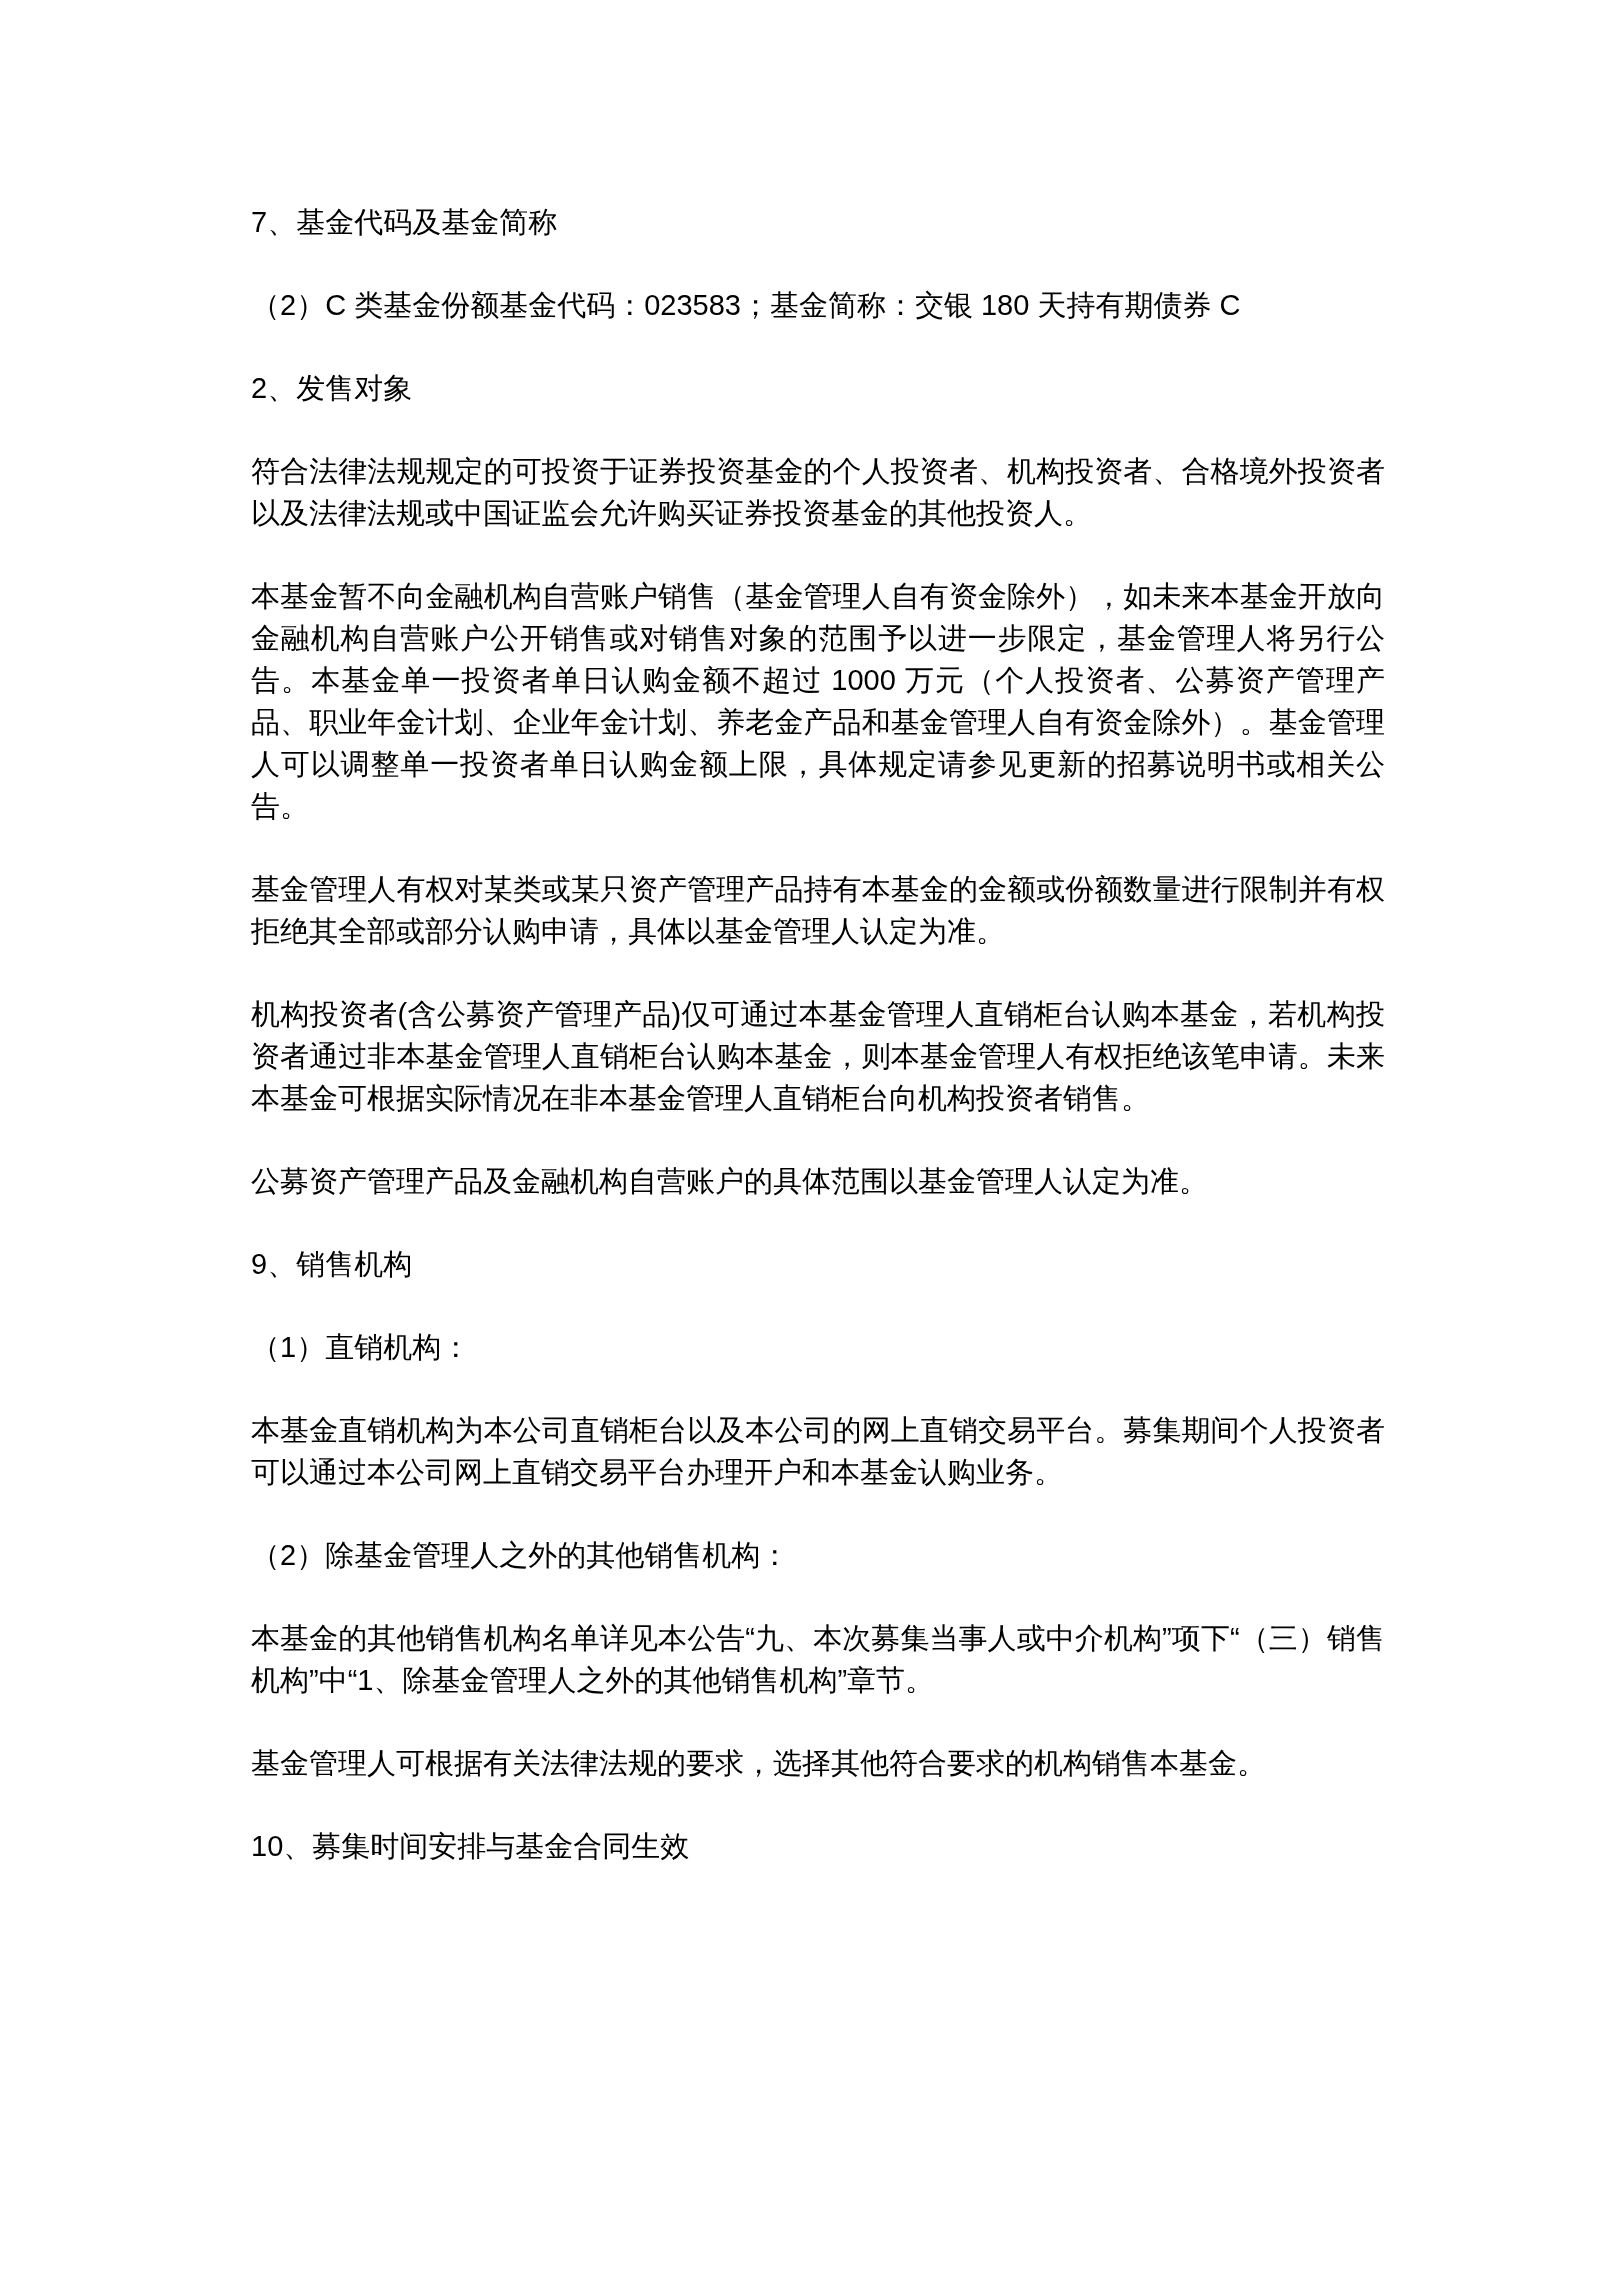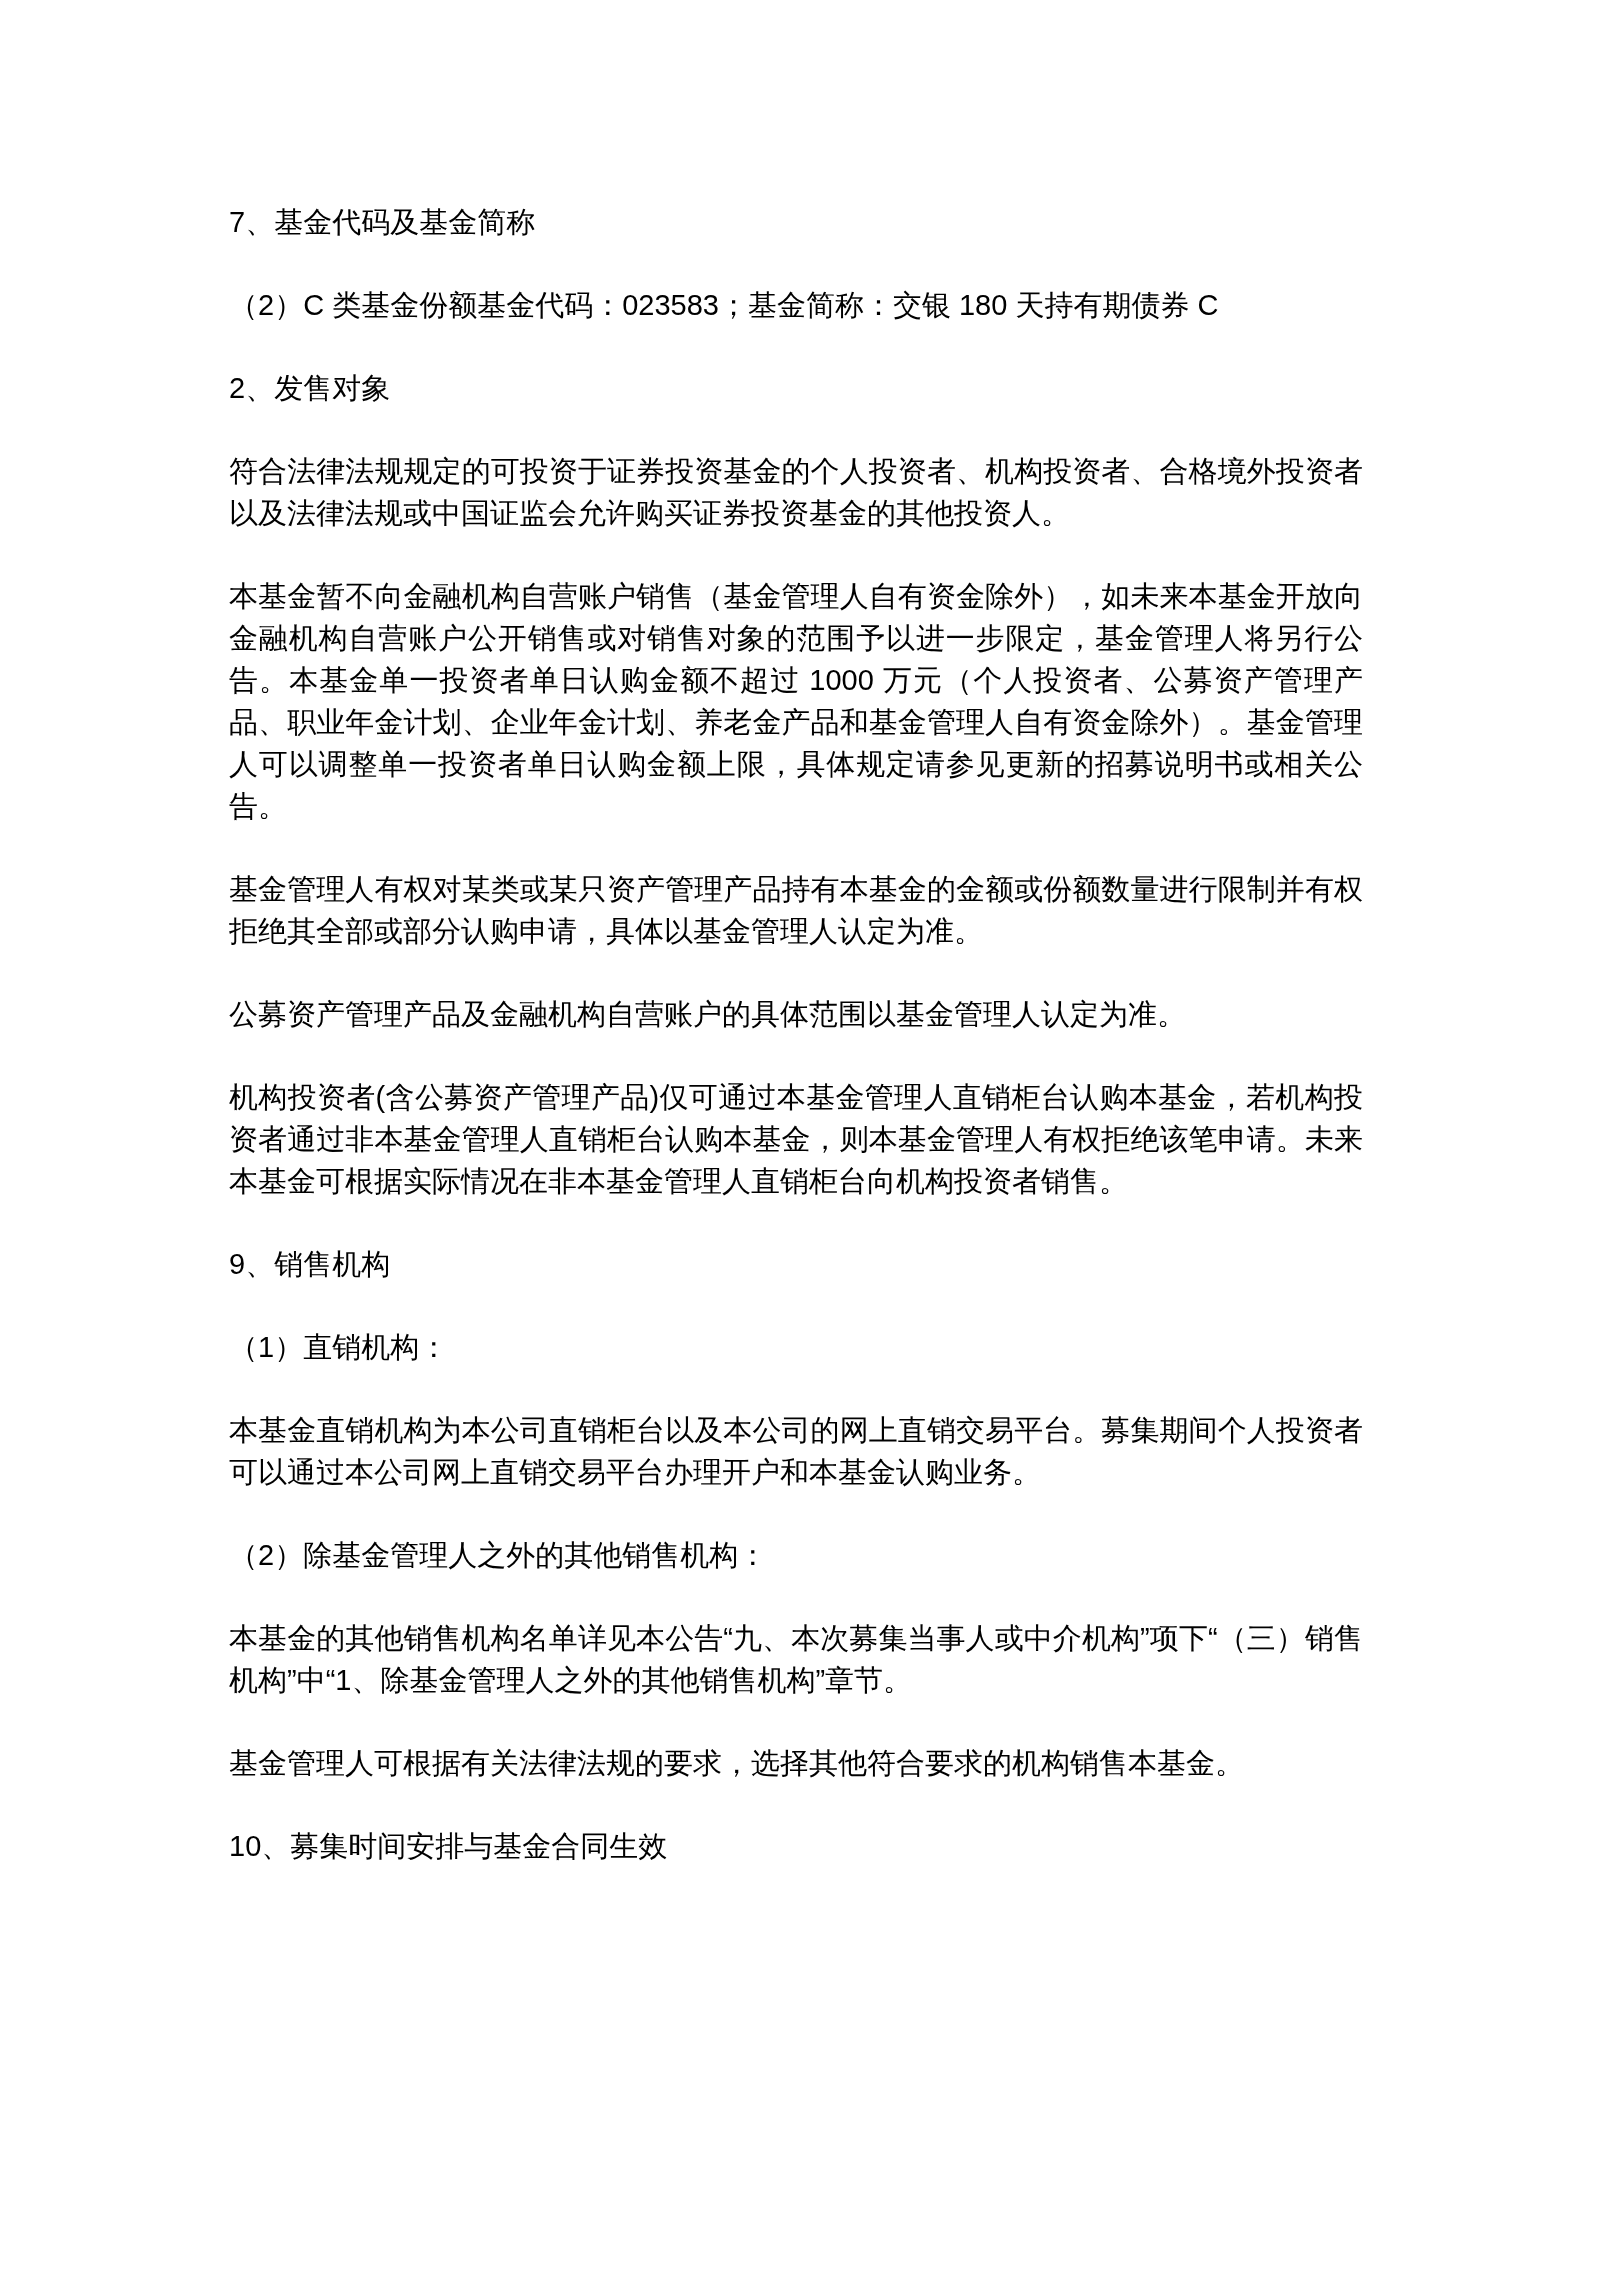--- a/index.html
+++ b/index.html
@@ -10,21 +10,21 @@
   }
   .page {
     position: relative;
     width: 1623px;
     height: 2295px;
     background: #ffffff;
     overflow: hidden;
   }
   .content {
     position: absolute;
-    left: 229px;
+    left: 251px;
     top: 201px;
     width: 1134px;
     color: #000000;
     
     font-family: "Liberation Sans", "DejaVu Sans", serif;
     font-size: 29px;
     line-height: 42px;
     text-align: justify;
     text-justify: inter-ideograph;
   }
@@ -39,22 +39,22 @@
 <body>
 
 <div class="page">
   <div class="content">
     <p>7、基金代码及基金简称</p>
     <p>（2）C 类基金份额基金代码：023583；基金简称：交银 180 天持有期债券 C</p>
     <p>2、发售对象</p>
     <p>符合法律法规规定的可投资于证券投资基金的个人投资者、机构投资者、合格境外投资者以及法律法规或中国证监会允许购买证券投资基金的其他投资人。</p>
     <p>本基金暂不向金融机构自营账户销售（基金管理人自有资金除外），如未来本基金开放向金融机构自营账户公开销售或对销售对象的范围予以进一步限定，基金管理人将另行公告。本基金单一投资者单日认购金额不超过 1000 万元（个人投资者、公募资产管理产品、职业年金计划、企业年金计划、养老金产品和基金管理人自有资金除外）。基金管理人可以调整单一投资者单日认购金额上限，具体规定请参见更新的招募说明书或相关公告。</p>
     <p>基金管理人有权对某类或某只资产管理产品持有本基金的金额或份额数量进行限制并有权拒绝其全部或部分认购申请，具体以基金管理人认定为准。</p>
+    <p>机构投资者(含公募资产管理产品)仅可通过本基金管理人直销柜台认购本基金，若机构投资者通过非本基金管理人直销柜台认购本基金，则本基金管理人有权拒绝该笔申请。未来本基金可根据实际情况在非本基金管理人直销柜台向机构投资者销售。</p>
     <p>公募资产管理产品及金融机构自营账户的具体范围以基金管理人认定为准。</p>
-    <p>机构投资者(含公募资产管理产品)仅可通过本基金管理人直销柜台认购本基金，若机构投资者通过非本基金管理人直销柜台认购本基金，则本基金管理人有权拒绝该笔申请。未来本基金可根据实际情况在非本基金管理人直销柜台向机构投资者销售。</p>
     <p>9、销售机构</p>
     <p>（1）直销机构：</p>
     <p>本基金直销机构为本公司直销柜台以及本公司的网上直销交易平台。募集期间个人投资者可以通过本公司网上直销交易平台办理开户和本基金认购业务。</p>
     <p>（2）除基金管理人之外的其他销售机构：</p>
     <p>本基金的其他销售机构名单详见本公告“九、本次募集当事人或中介机构”项下“（三）销售机构”中“1、除基金管理人之外的其他销售机构”章节。</p>
     <p>基金管理人可根据有关法律法规的要求，选择其他符合要求的机构销售本基金。</p>
     <p>10、募集时间安排与基金合同生效</p>
   </div>
 </div>
 

